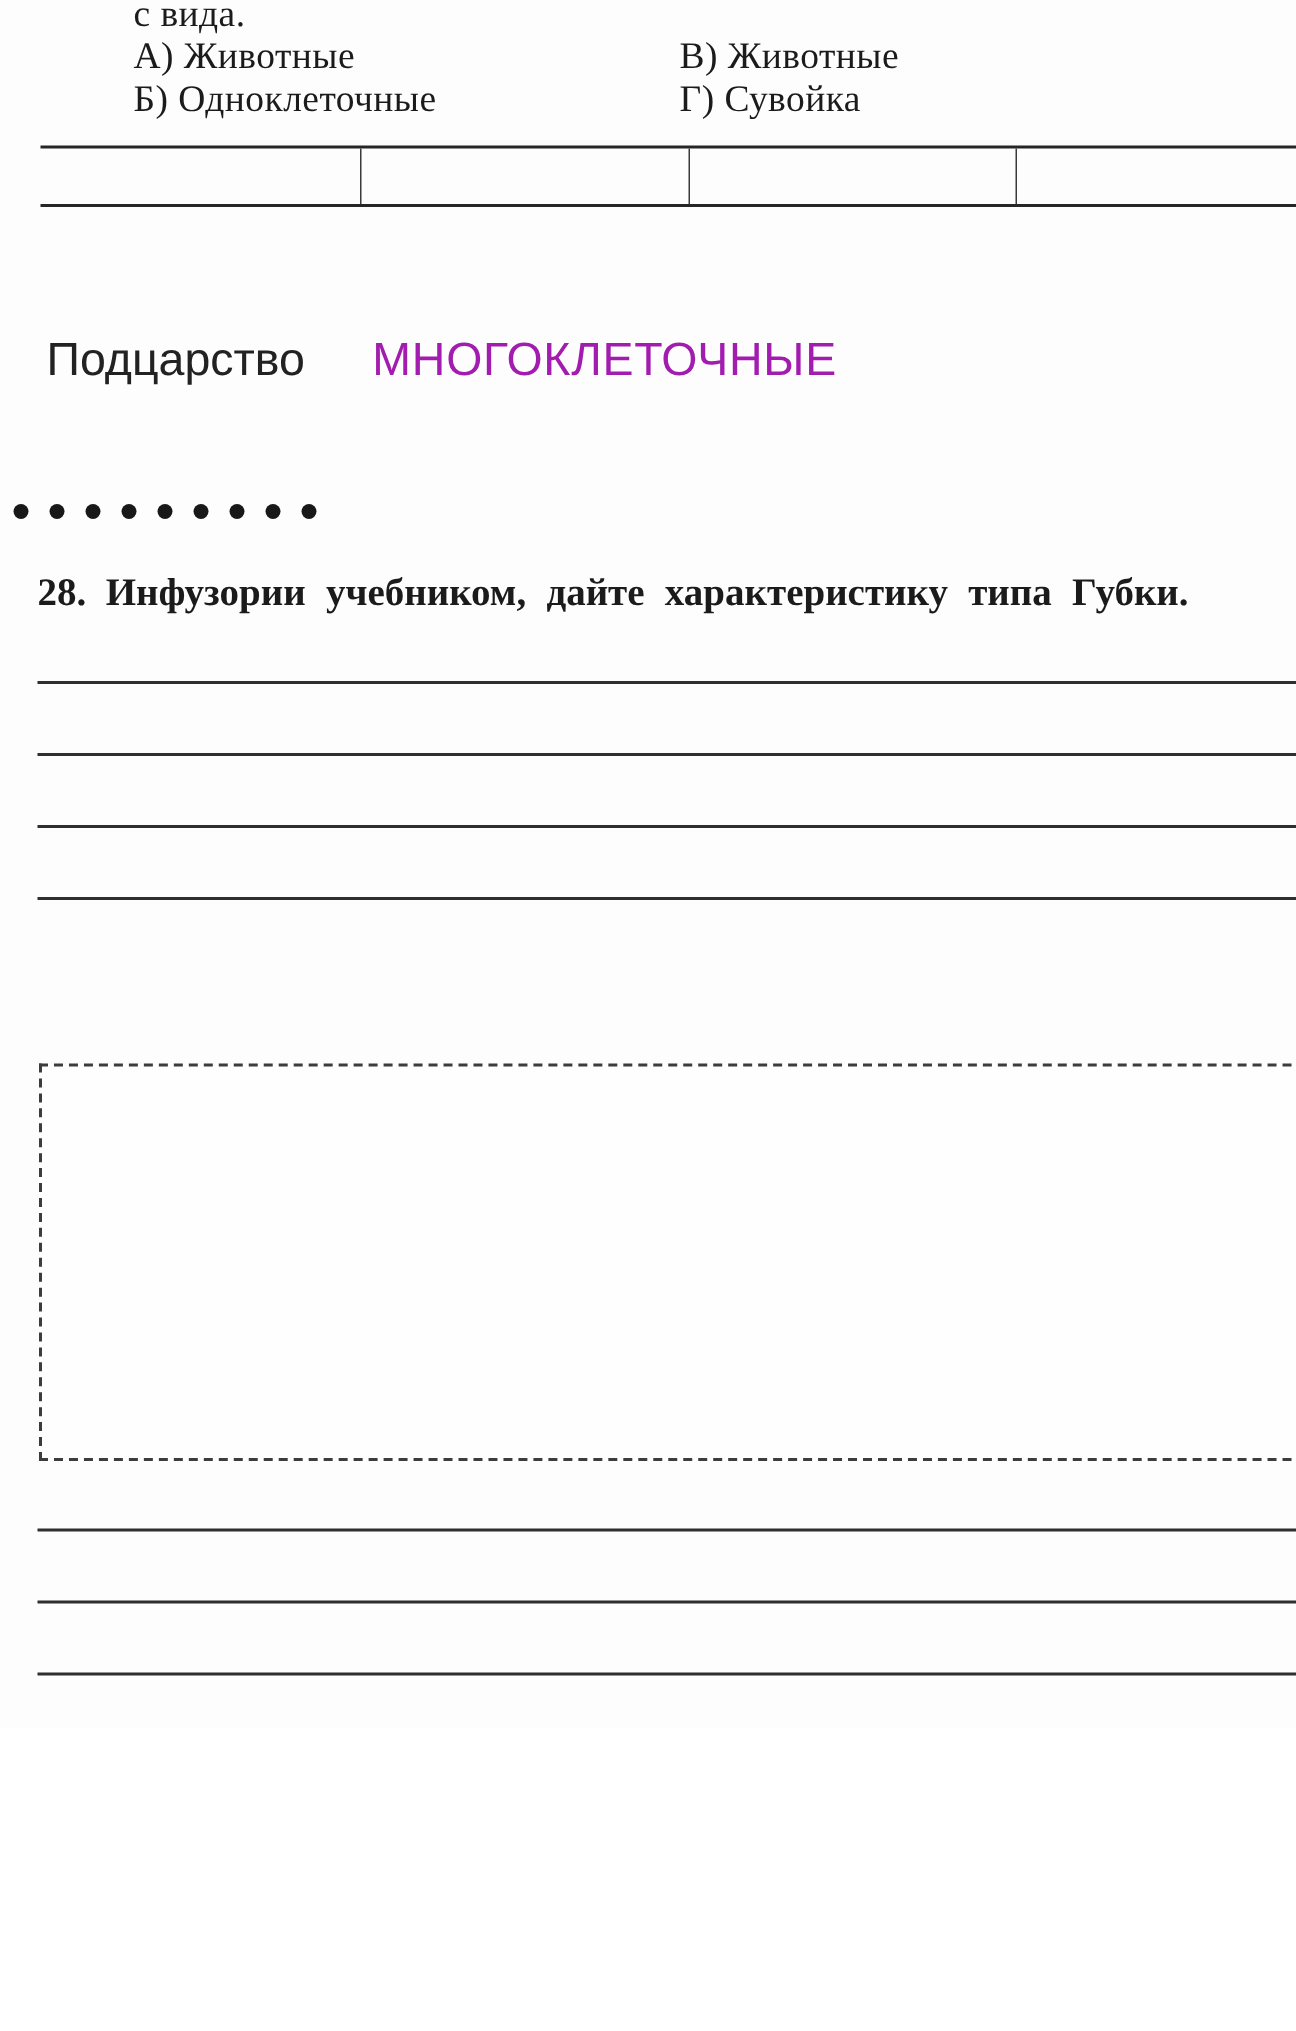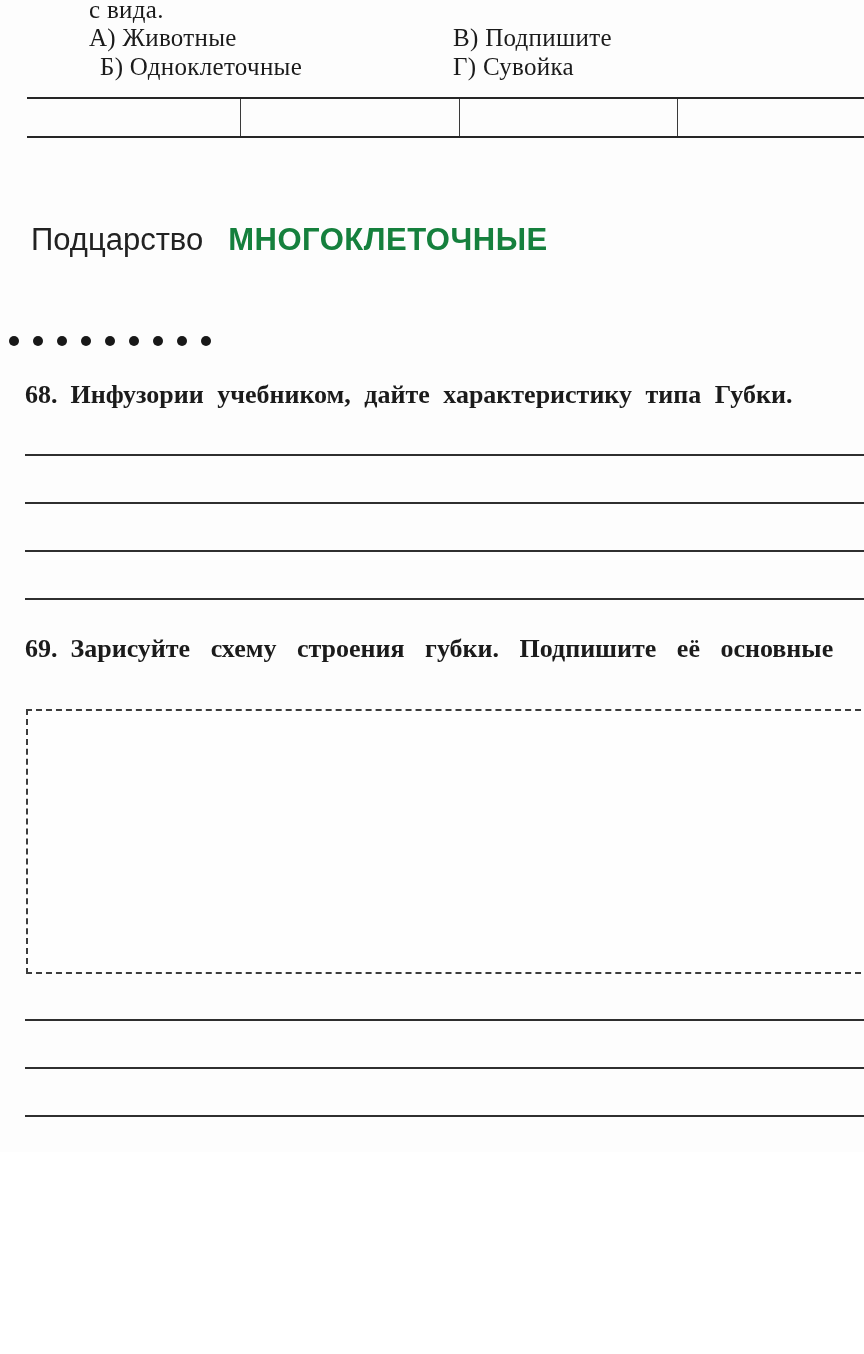--- a/index.html
+++ b/index.html
@@ -22,21 +22,21 @@
     font-size: 25px; font-weight: 400;
     letter-spacing: 0.3px;
   }
   .option {
     position: absolute;
     font-size: 25px; font-weight: 400;
     letter-spacing: 0.3px;
     white-space: nowrap;
   }
   .opt-a { left: 89px;  top: 24px; text-align: center; }
-  .opt-b { left: 89px;  top: 53px; margin-left: 11px; }
+  .opt-b { left: 89px;  top: 53px; }
   .opt-v { left: 453px; top: 24px; }
   .opt-g { left: 453px; top: 53px; }
 
   
   .answer-table {
     position: absolute;
     left: 27px; top: 97px;
     width: 837px; height: 41px;
     border-top: 2px solid #262626;
     border-bottom: 2px solid #262626;
@@ -45,26 +45,26 @@
   .answer-cell { height: 100%; border-right: 1.5px solid #3a3a3a; }
   .answer-cell:nth-child(1) { width: 214px; }
   .answer-cell:nth-child(2) { width: 219px; }
   .answer-cell:nth-child(3) { width: 218px; }
   .answer-cell:nth-child(4) { flex: 1; border-right: none; }
 
   
   .subkingdom {
     position: absolute;
     left: 31px; top: 222px;
-    display: flex; align-items: baseline; gap: 25px;
+    display: flex; align-items: baseline; gap: 45px;
     font-family: "Liberation Sans", sans-serif;
     white-space: nowrap;
   }
   .subkingdom-prefix { font-size: 31px; font-weight: 400; color: #222; }
-  .subkingdom-name   { font-size: 31px; font-weight: 700; color: #15803d; letter-spacing: 0.5px; }
+  .subkingdom-name   { font-size: 31px; font-weight: 400; color: #a21caf; letter-spacing: 0.5px; }
 
   
   .phylum-title {
     position: absolute;
     left: 28px; top: 292px;
     font-family: "Liberation Sans", sans-serif;
     font-size: 33px; font-weight: 700; color: #111;
     white-space: nowrap;
   }
   .dots-row {
@@ -121,21 +121,21 @@
 </style>
 </head>
 <body>
 
 <div class="page">
 
   <div class="lead-text">с вида.</div>
 
   <div class="option opt-a">А) Животные</div>
   <div class="option opt-b">Б) Одноклеточные</div>
-  <div class="option opt-v">В) Подпишите</div>
+  <div class="option opt-v">В) Животные</div>
   <div class="option opt-g">Г) Сувойка</div>
 
   <div class="answer-table">
     <div class="answer-cell"></div>
     <div class="answer-cell"></div>
     <div class="answer-cell"></div>
     <div class="answer-cell"></div>
   </div>
 
   <div class="subkingdom">
@@ -149,32 +149,29 @@
       <div class="dot"></div>
       <div class="dot"></div>
       <div class="dot"></div>
       <div class="dot"></div>
       <div class="dot"></div>
       <div class="dot"></div>
       <div class="dot"></div>
     </div>
 
   <div class="task-head t68">
-    <span class="task-number">68.</span><span>Инфузории учебником, дайте характеристику типа Губки.</span>
+    <span class="task-number">28.</span><span>Инфузории учебником, дайте характеристику типа Губки.</span>
   </div>
   <div class="writing-lines lines-68">
       <div class="writing-line"></div>
       <div class="writing-line"></div>
       <div class="writing-line"></div>
       <div class="writing-line"></div>
     </div>
 
-  <div class="task-head t69-line1">
-    <span class="task-number">69.</span><span>Зарисуйте схему строения губки. Подпишите её основные</span>
-  </div>
 
   <div class="drawing-box"></div>
 
   <div class="writing-lines lines-69">
       <div class="writing-line"></div>
       <div class="writing-line"></div>
       <div class="writing-line"></div>
       <div class="writing-line"></div>
     </div>
 

